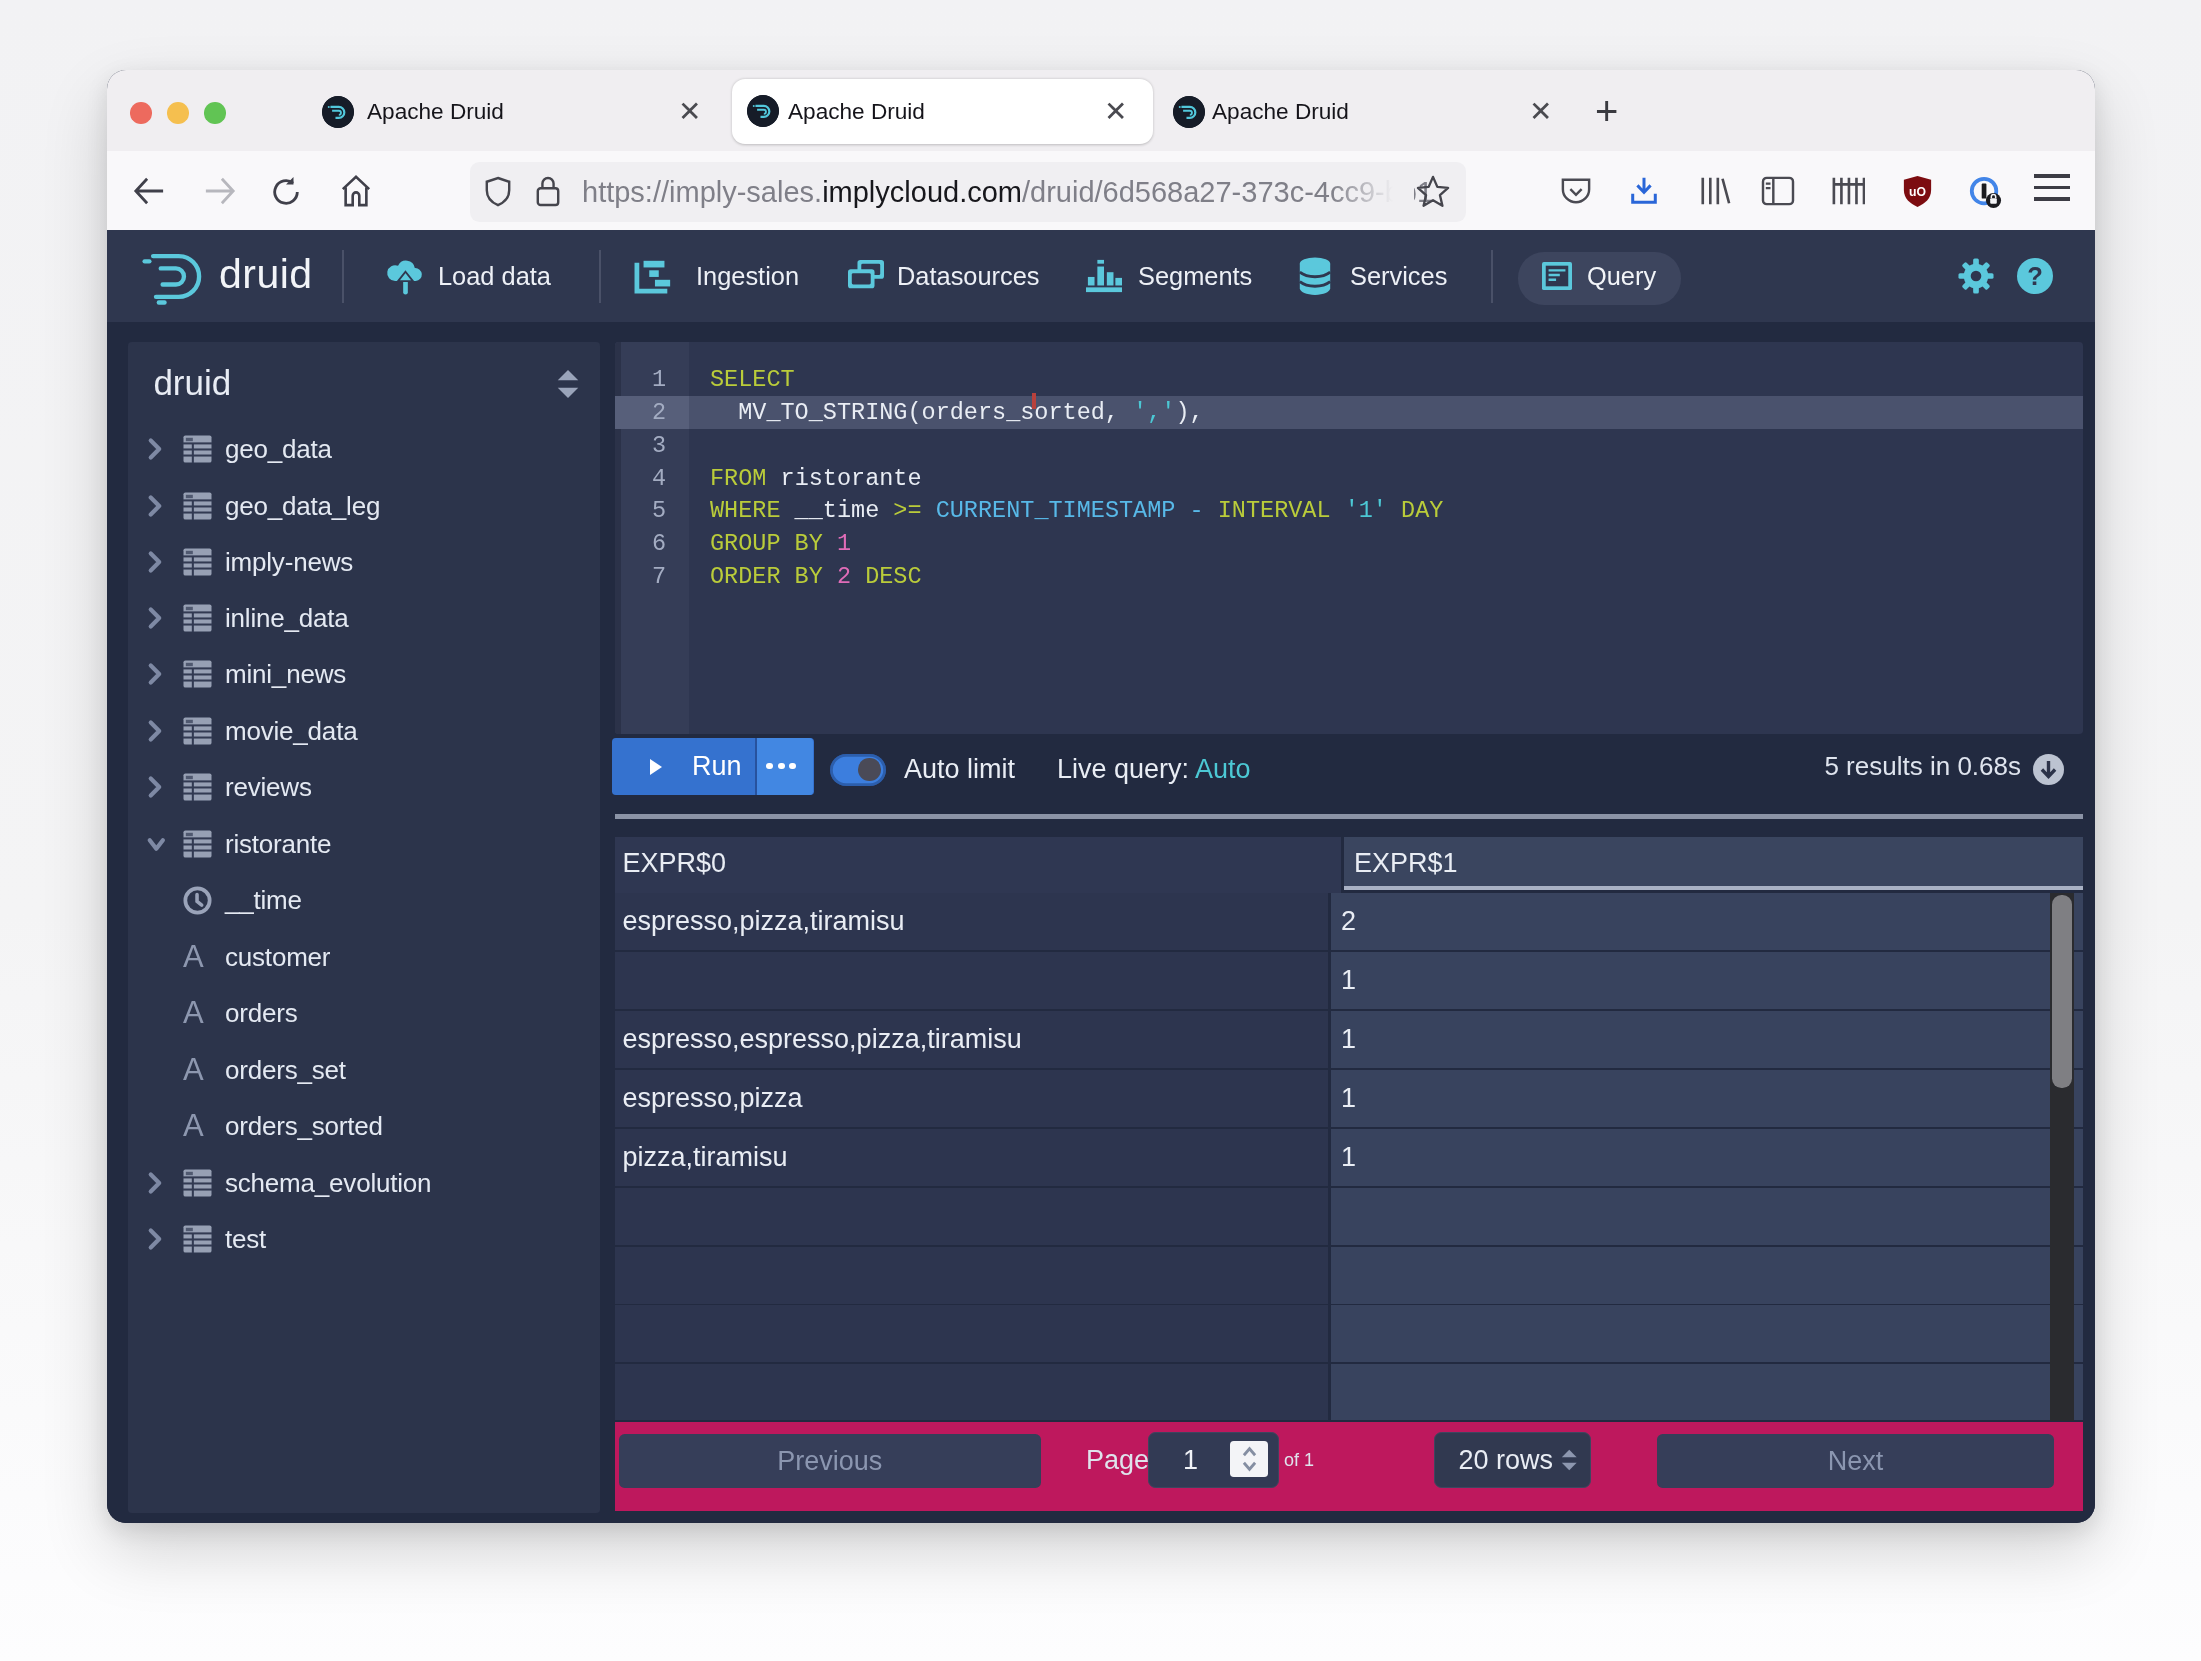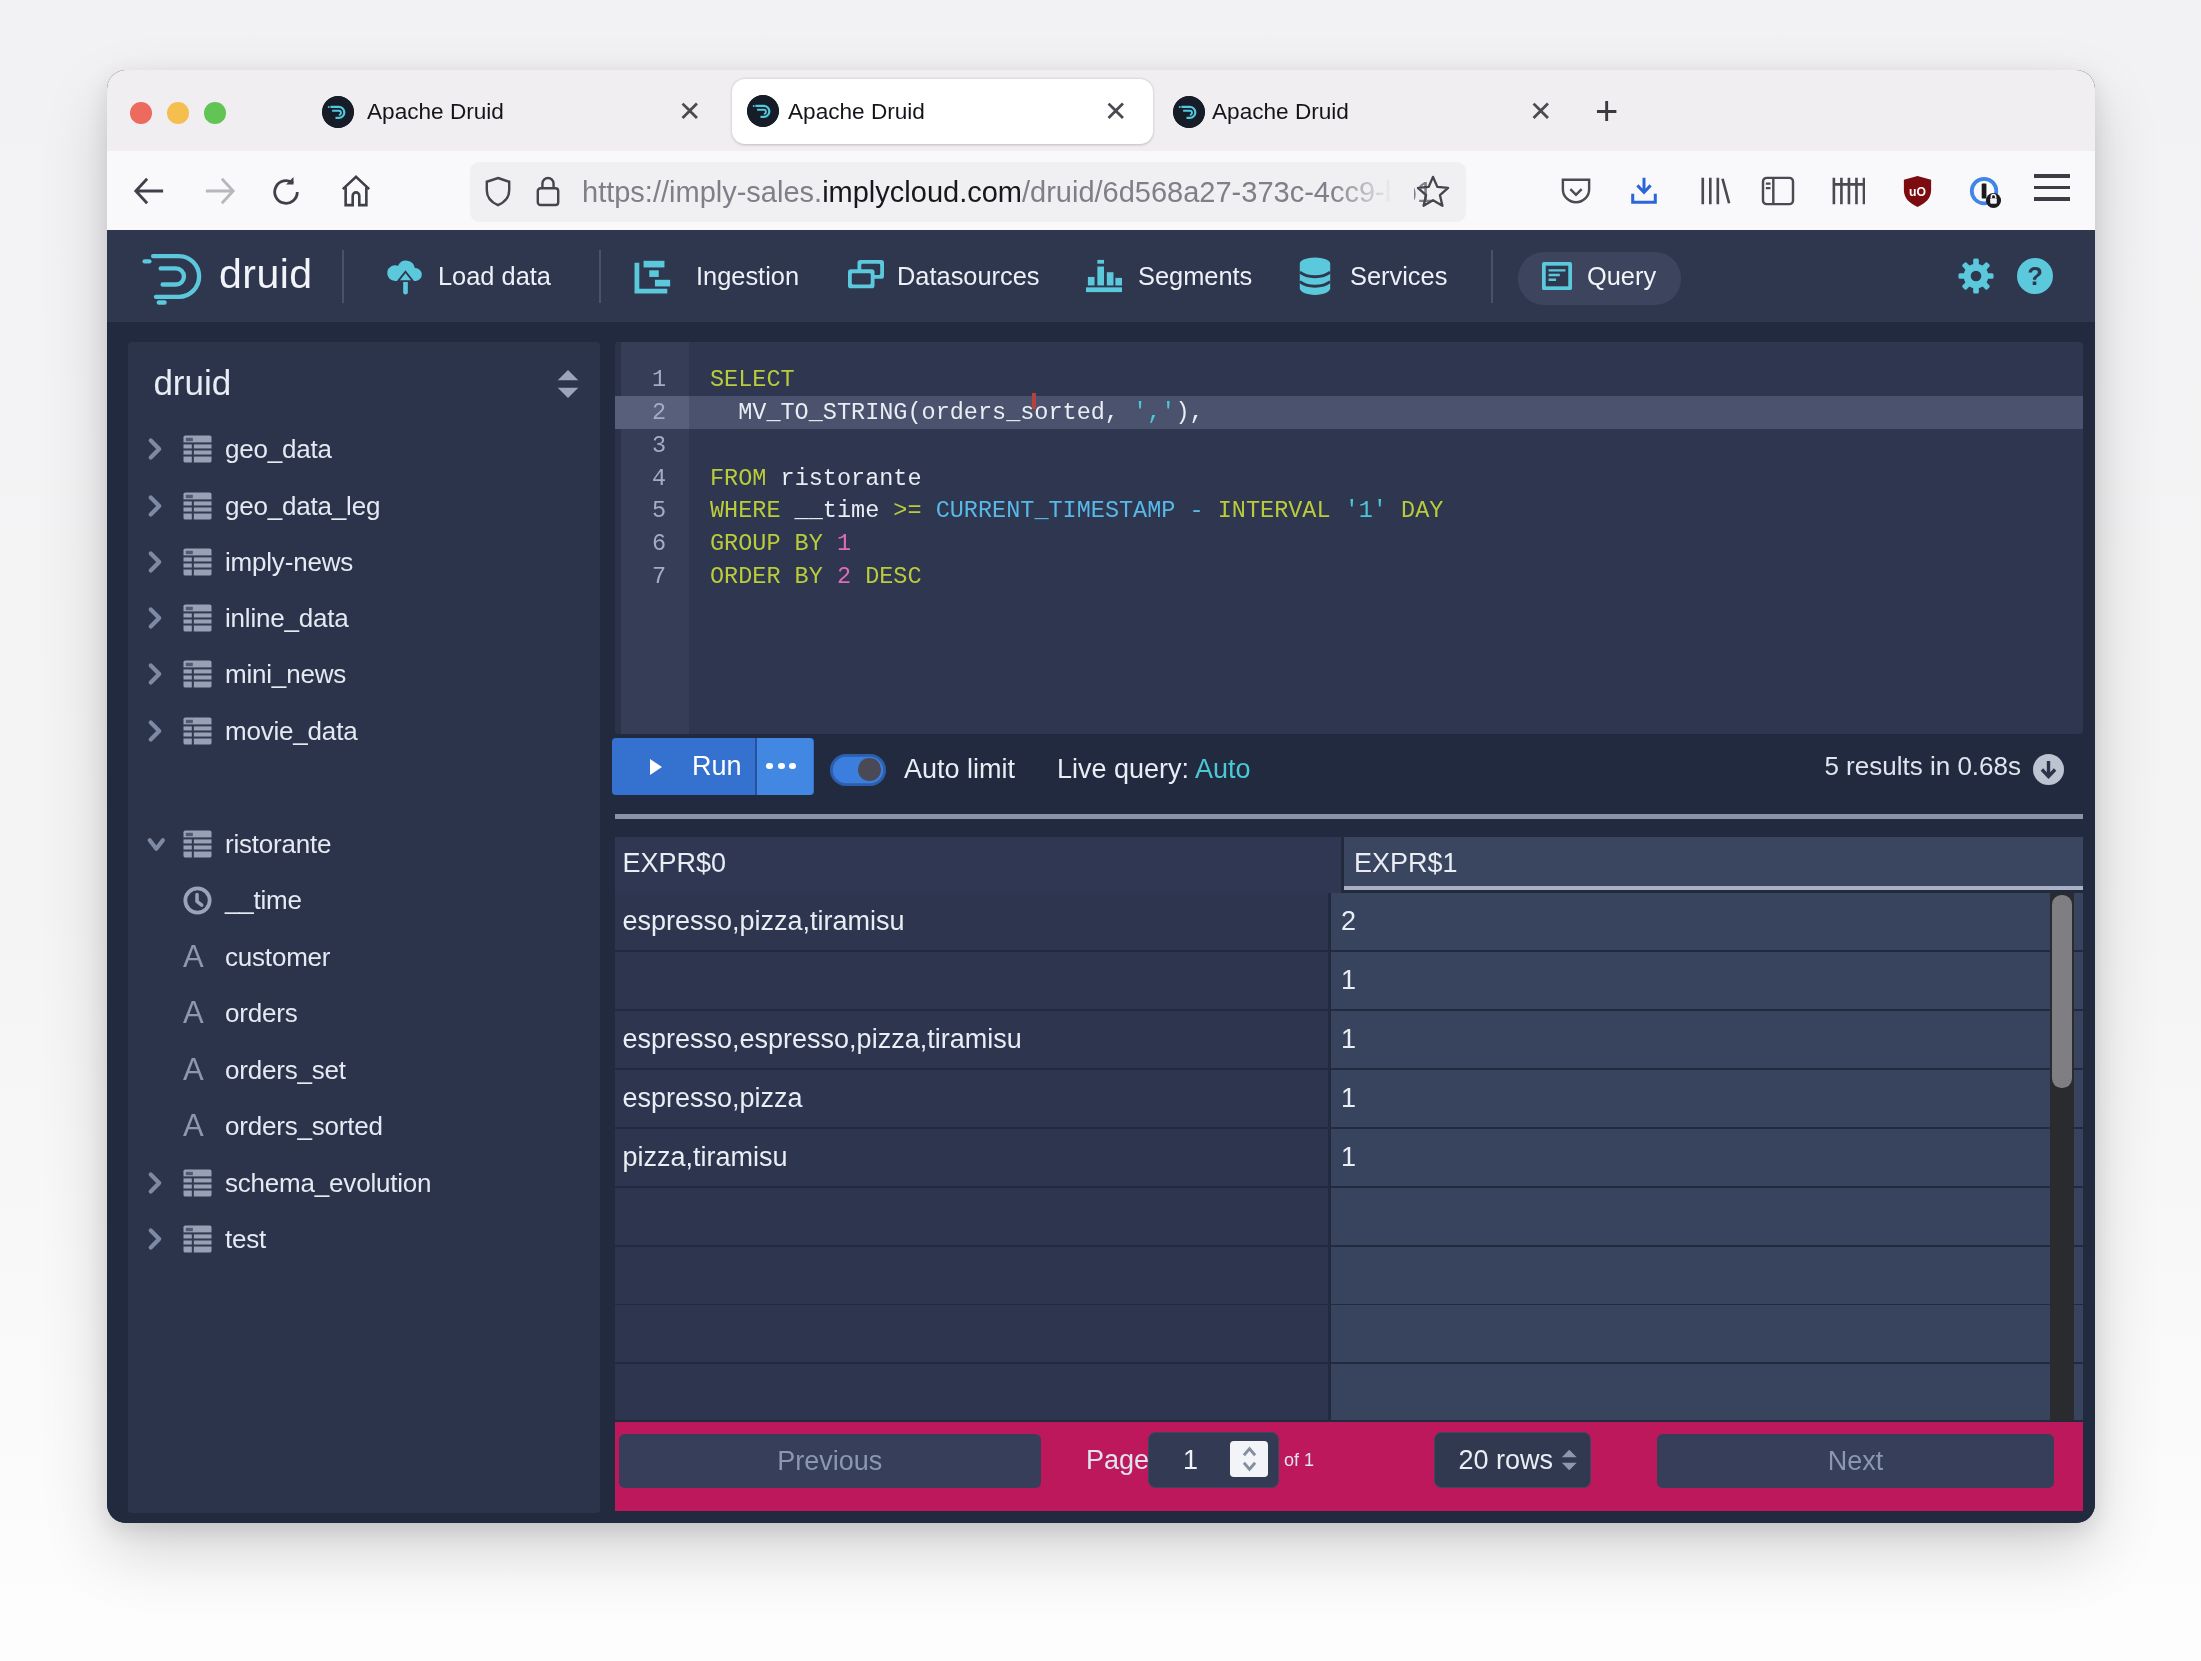--- a/index.html
+++ b/index.html
@@ -324,20 +324,36 @@
             <rect x="0.5" y="0.5" width="30" height="29" rx="2" fill="#a6afc3" opacity="0.88"></rect>
             <g stroke="#323a52" stroke-width="2.2">
               <line x1="0" y1="9" x2="31" y2="9"></line>
               <line x1="0" y1="15.5" x2="31" y2="15.5"></line>
               <line x1="0" y1="22" x2="31" y2="22"></line>
               <line x1="10.5" y1="9" x2="10.5" y2="30"></line>
             </g>
             <rect x="3" y="3" width="7.5" height="3.6" fill="#323a52" opacity="0.7"></rect>
           </svg>
           <div class="lbl">movie_data</div>
+        </div>
+      <div class="srow" style="top:417px;">
+          <svg class="chev" width="19" height="30" viewBox="0 0 20 32">
+            <path d="M6 7 L15 16 L6 25" fill="none" stroke="#7e89a4" stroke-width="4.5" stroke-linecap="round" stroke-linejoin="round"></path>
+          </svg>
+          <svg class="ticon" width="29" height="28" viewBox="0 0 31 30">
+            <rect x="0.5" y="0.5" width="30" height="29" rx="2" fill="#a6afc3" opacity="0.88"></rect>
+            <g stroke="#323a52" stroke-width="2.2">
+              <line x1="0" y1="9" x2="31" y2="9"></line>
+              <line x1="0" y1="15.5" x2="31" y2="15.5"></line>
+              <line x1="0" y1="22" x2="31" y2="22"></line>
+              <line x1="10.5" y1="9" x2="10.5" y2="30"></line>
+            </g>
+            <rect x="3" y="3" width="7.5" height="3.6" fill="#323a52" opacity="0.7"></rect>
+          </svg>
+          <div class="lbl">reviews</div>
         </div>
       <div class="srow" style="top:474px;">
           <svg class="chev" width="22.6" height="30" viewBox="0 0 24 32">
             <path d="M5 12 L12 21 L19 12" fill="none" stroke="#7e89a4" stroke-width="4.5" stroke-linecap="round" stroke-linejoin="round"></path>
           </svg>
           <svg class="ticon" width="29" height="28" viewBox="0 0 31 30">
             <rect x="0.5" y="0.5" width="30" height="29" rx="2" fill="#a6afc3" opacity="0.88"></rect>
             <g stroke="#323a52" stroke-width="2.2">
               <line x1="0" y1="9" x2="31" y2="9"></line>
               <line x1="0" y1="15.5" x2="31" y2="15.5"></line>

